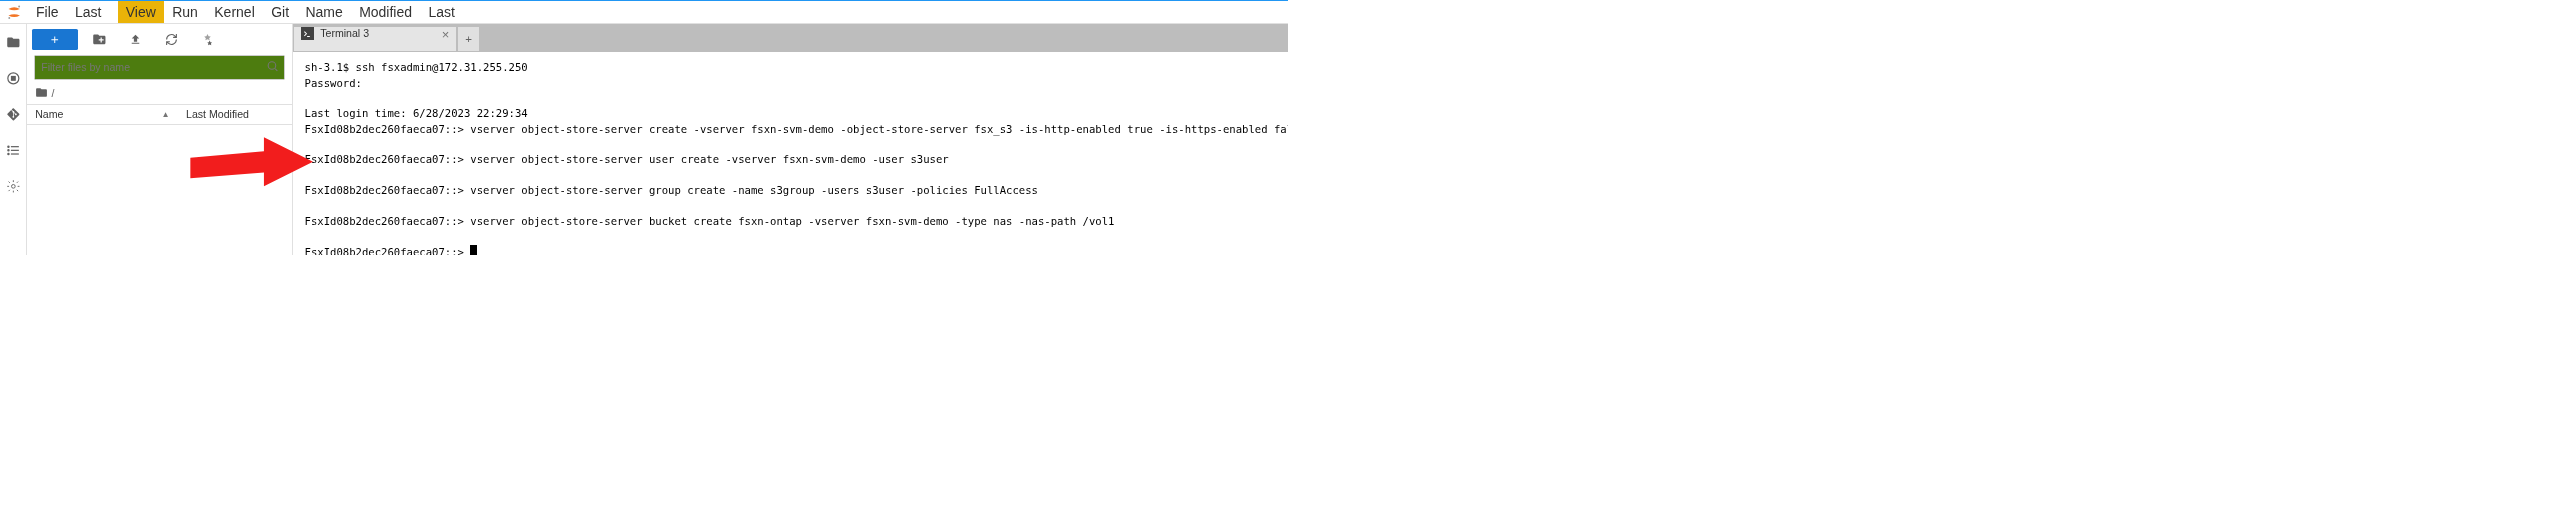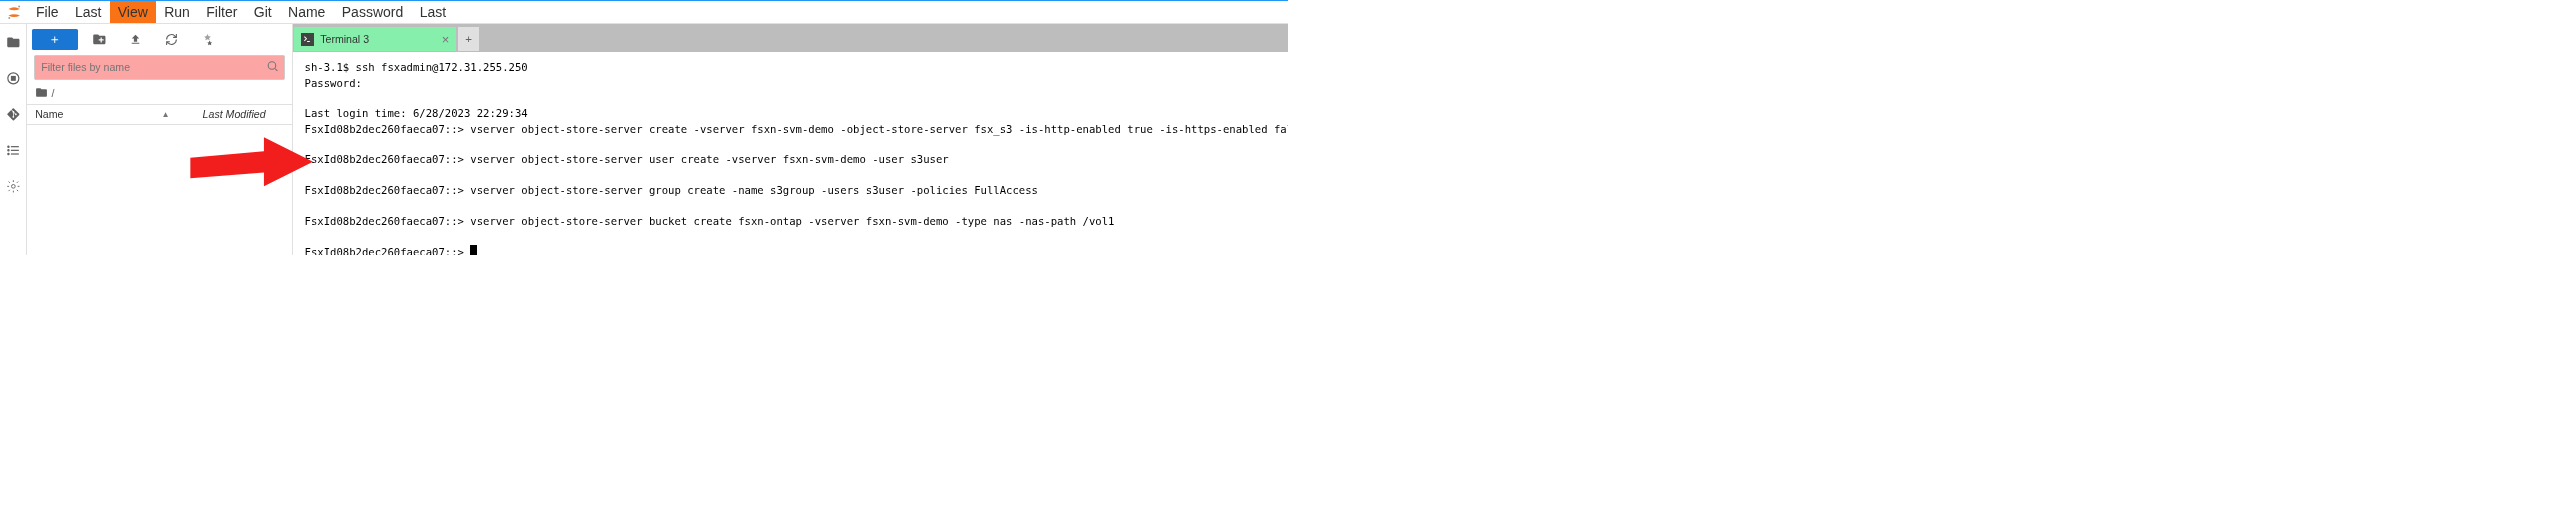--- a/index.html
+++ b/index.html
@@ -30,21 +30,21 @@
       margin: 0 4.9px 0 1.6px;
       display: flex;
       align-items: center;
       justify-content: center;
     }
     .menubar-item {
       padding: 3.3px 8.2px;
       cursor: pointer;
       font-size: 14px;
     }
-    .menubar-item.active { background: #f97316; }
+    .menubar-item.active { background: #eab308; margin-left: 8px; }
     .main {
       display: flex;
       flex: 1;
       min-height: 0;
     }
     .activity-bar {
       width: 27px;
       border-right: 0.8px solid #e0e0e0;
       display: flex;
       flex-direction: column;
@@ -100,21 +100,21 @@
     .filter-row {
       padding: 0 6.6px 4.9px 6.6px;
     }
     .filter-input {
       width: 100%;
       height: 24.6px;
       border: 0.8px solid #ccc;
       border-radius: 1.6px;
       padding: 0 24.6px 0 6.6px;
       font-size: 10.6px;
-      background: #fca5a5;
+      background: #4d7c0f;
     }
     .filter-wrap { position: relative; }
     .filter-search-icon {
       position: absolute;
       right: 6.6px;
       top: 50%;
       transform: translateY(-50%);
       color: #757575;
     }
     .breadcrumb {
@@ -135,23 +135,22 @@
     }
     .col-name {
       flex: 1;
       padding-left: 8.2px;
       display: flex;
       align-items: center;
       gap: 16px;
     }
     .col-modified {
       width: 106px;
-      text-align: center;
+      text-align: left;
       padding-right: 9.8px;
-      font-style: italic;
     }
     .sort-caret {
       font-size: 8.2px;
       color: #757575;
       margin-left: auto;
       margin-right: 16.4px;
     }
     .filelist {
       flex: 1;
       position: relative;
@@ -170,26 +169,26 @@
     }
     .tabbar {
       height: 28px;
       background: #bdbdbd;
       display: flex;
       align-items: flex-end;
       padding-left: 0;
       border-bottom: 0.8px solid #bdbdbd;
     }
     .tab {
-      background: #86efac;
+      background: #e5e5e5;
       border: 0.8px solid #bdbdbd;
       border-bottom: none;
       height: 24.6px;
       display: flex;
-      align-items: center;
+      align-items: flex-start;
       padding: 0 6.6px;
       gap: 6.6px;
       font-size: 10.6px;
       min-width: 164px;
     }
     .tab-icon {
       width: 13px;
       height: 13px;
       background: #424242;
       color: #fff;
@@ -245,24 +244,24 @@
         <path d="M3 6 Q10 2 17 6 Q10 9 3 6 Z" fill="#f37626"></path>
         <path d="M3 14 Q10 18 17 14 Q10 11 3 14 Z" fill="#f37626"></path>
         <circle cx="16" cy="3" r="1.2" fill="#9e9e9e"></circle>
         <circle cx="4" cy="17" r="1.2" fill="#9e9e9e"></circle>
       </svg>
     </div>
     <div class="menubar-item">File</div>
     <div class="menubar-item">Last</div>
     <div class="menubar-item active">View</div>
     <div class="menubar-item">Run</div>
-    <div class="menubar-item">Filter</div>
+    <div class="menubar-item">Kernel</div>
     <div class="menubar-item">Git</div>
     <div class="menubar-item">Name</div>
-    <div class="menubar-item">Password</div>
+    <div class="menubar-item">Modified</div>
     <div class="menubar-item">Last</div>
   </div>
 
   <div class="main">
     <div class="activity-bar">
       <div class="activity-icon">
         <svg width="14.7" height="14.7" viewBox="0 0 24 24" fill="currentColor">
             <path d="M10 4H4c-1.1 0-2 .9-2 2v12c0 1.1.9 2 2 2h16c1.1 0 2-.9 2-2V8c0-1.1-.9-2-2-2h-8l-2-2z"></path>
           </svg>
       </div>

